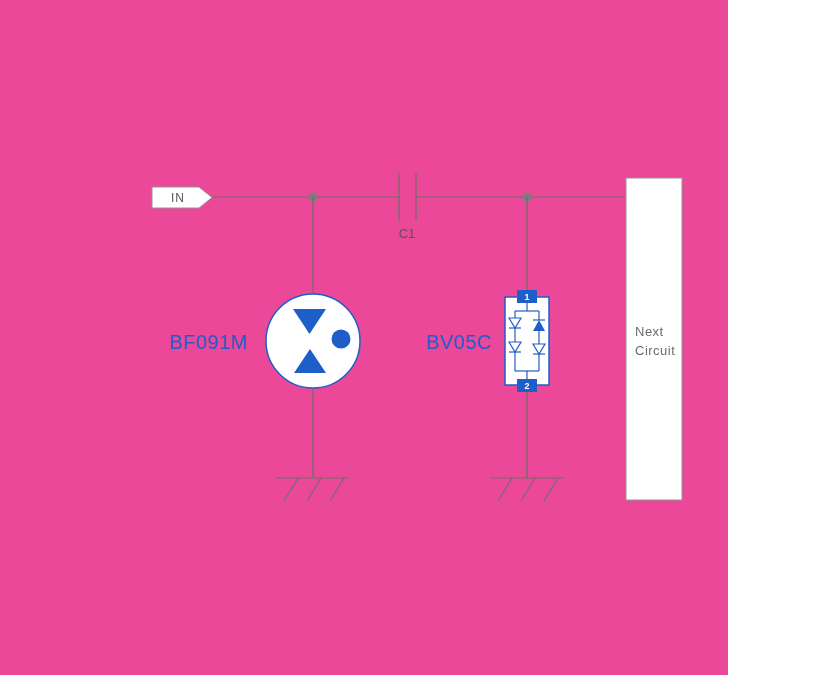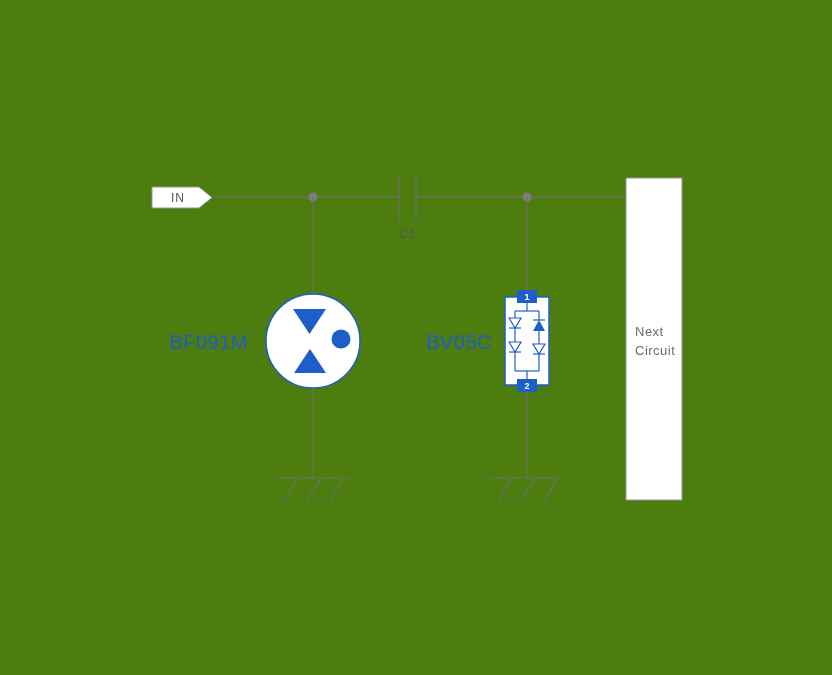--- a/index.html
+++ b/index.html
@@ -2,23 +2,23 @@
 <html><head>
 <meta charset="utf-8">
 <style>
   html, body {
     margin: 0;
     padding: 0;
     background: #ffffff;
   }
   .stage {
     position: relative;
-    width: 832px;
+    width: 728px;
     height: 675px;
-    background: #4d7c0f;
+    background: #ec4899;
     overflow: hidden;
     font-family: "Liberation Sans", sans-serif;
   }
   svg { position: absolute; left: 0; top: 0; }
 
   .wire        { stroke: #6e6e6e; stroke-width: 1.2; fill: none; }
   .boxline     { stroke: #949494; stroke-width: 1;   fill: #ffffff; }
   .blue-stroke { stroke: #1e5ec9; stroke-width: 1.5; fill: #ffffff; }
   .blue-thin   { stroke: #1e5ec9; stroke-width: 1.2; fill: #ffffff; }
   .blue-line   { stroke: #1e5ec9; stroke-width: 1.2; fill: none; }

